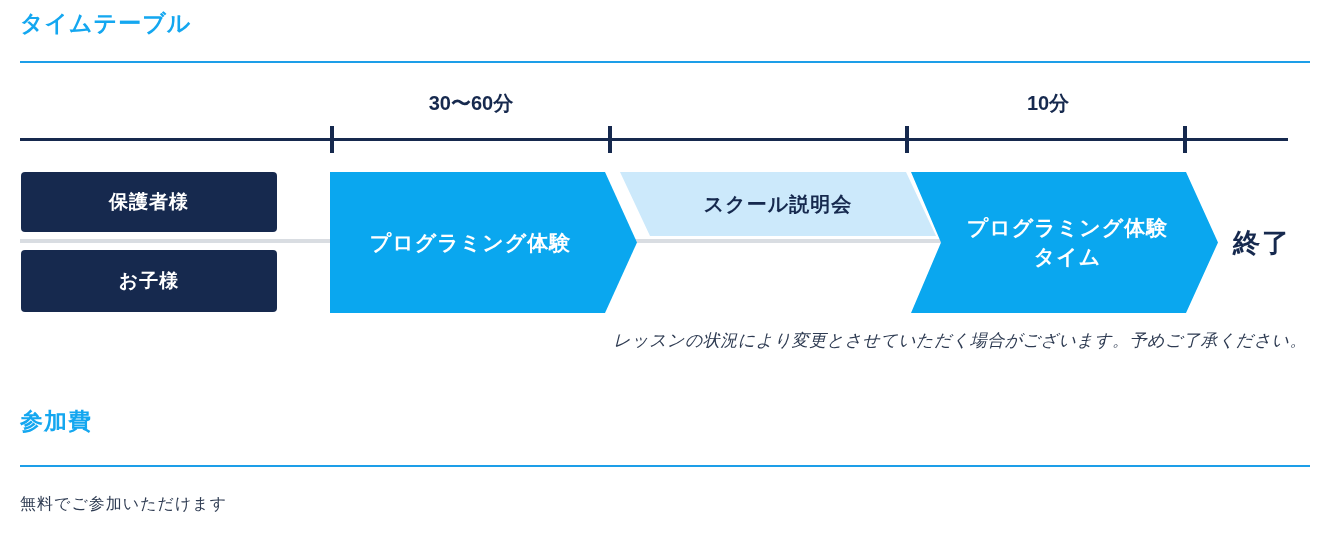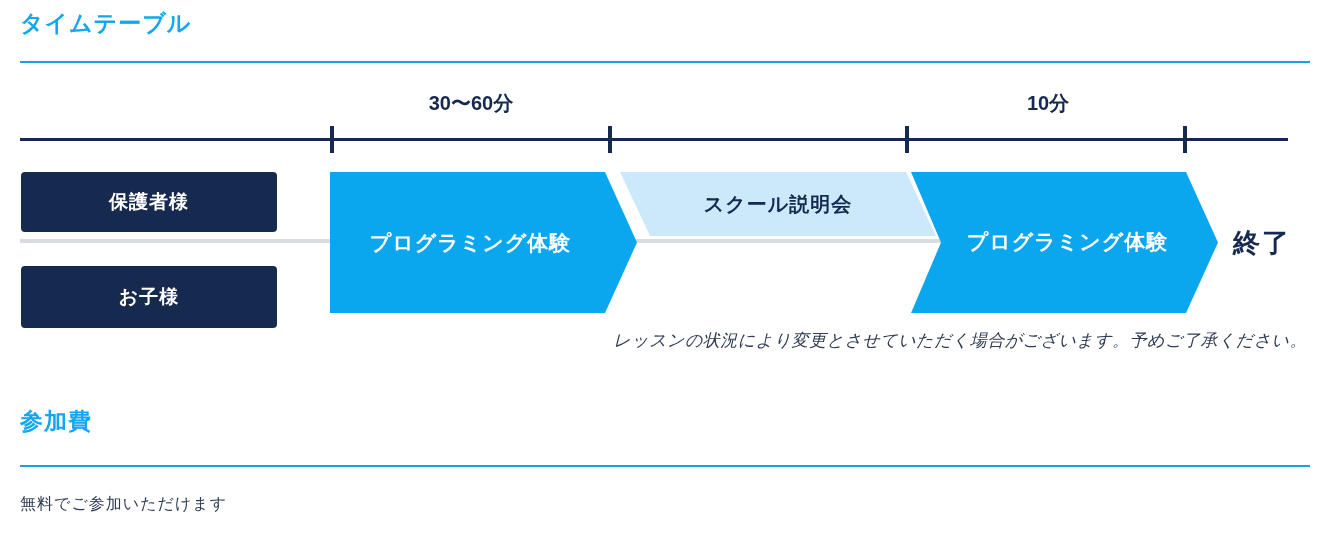--- a/index.html
+++ b/index.html
@@ -60,35 +60,36 @@
   <div class="abs tick" style="left:330px;"></div>
   <div class="abs tick" style="left:608px;"></div>
   <div class="abs tick" style="left:905px;"></div>
   <div class="abs tick" style="left:1183px;"></div>
 
   <div class="abs connector"></div>
 
   <div class="abs navy-box" style="top:172px;height:60px;">
     <span>保護者様</span>
   </div>
-  <div class="abs navy-box" style="top:266px;height:62px;">
+  <div class="abs navy-box" style="top:250px;height:62px;">
     <span>お子様</span>
   </div>
 
   <div class="abs stage arrow-first">
     <span>プログラミング体験</span>
   </div>
 
   <div class="abs stage chev chev-top">
     <span>スクール説明会</span>
   </div>
 
   <div class="abs stage arrow-notch">
     <span>
       <span style="display:block;">プログラミング体験</span>
+      <span style="display:block;">タイム</span>
     </span>
   </div>
 
   <div class="abs end-label">終了</div>
 
   <div class="abs note">レッスンの状況により変更とさせていただく場合がございます。予めご了承ください。</div>
 
   <h2 class="abs section-title" style="left:20px;top:406px;">参加費</h2>
   <div class="abs divider" style="left:20px;top:465px;width:1290px;"></div>
   <p class="abs fee-desc">無料でご参加いただけます</p>

